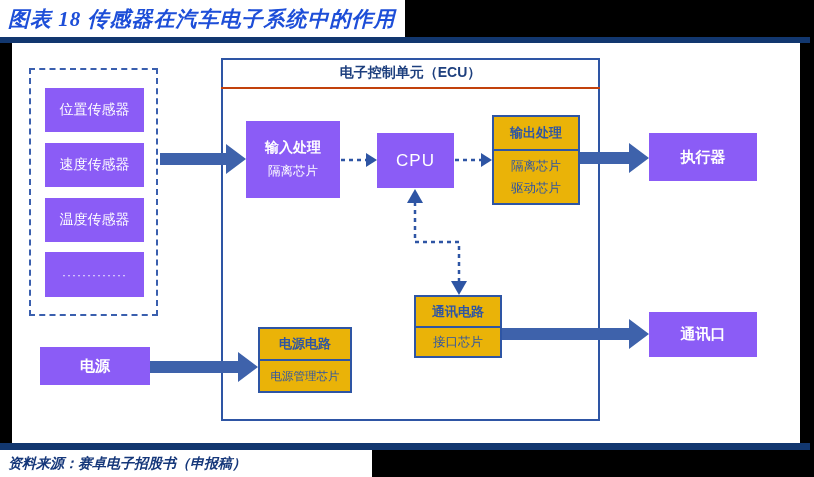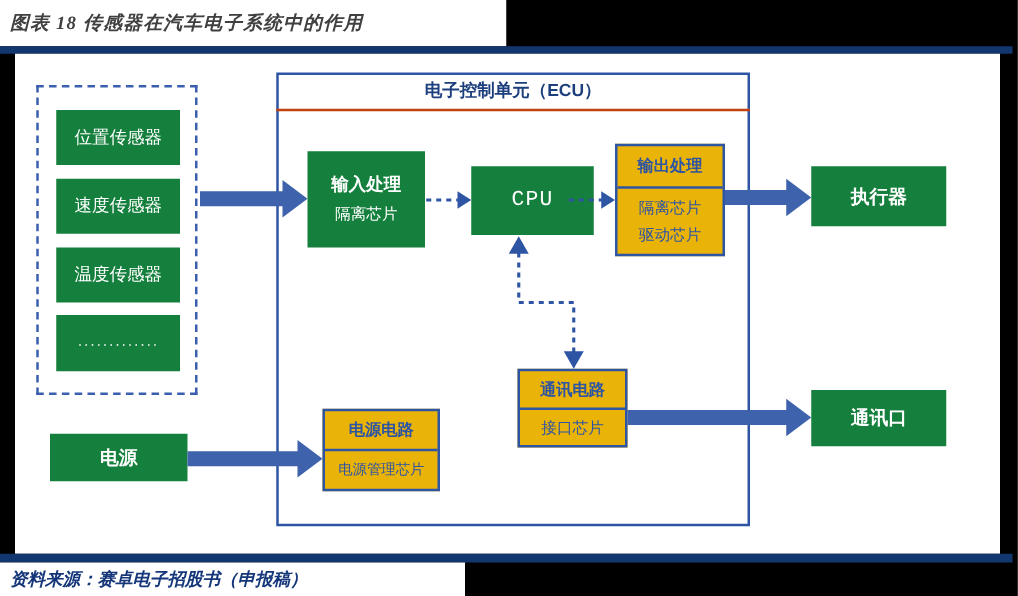--- a/index.html
+++ b/index.html
@@ -7,46 +7,46 @@
           font-family:"Liberation Sans",sans-serif;}
   .abs{position:absolute;box-sizing:border-box;}
 
   
   .title-strip{left:0;top:0;width:405px;height:37px;background:#fff;display:flex;align-items:center;}
   .rule-top{left:0;top:37px;width:810px;height:6px;background:#12376f;}
   .page{left:12px;top:43px;width:788px;height:400px;background:#fff;}
   .rule-bottom{left:0;top:443px;width:810px;height:7px;background:#12376f;}
   .source-strip{left:0;top:450px;width:372px;height:27px;background:#fff;display:flex;align-items:center;}
 
-  .fig-title{padding-left:8px;color:#404040;font-size:15px;font-weight:bold;font-style:italic;
+  .fig-title{padding-left:8px;color:#1d4ed8;font-size:21px;font-weight:bold;font-style:italic;
              font-family:"Liberation Serif",serif;white-space:nowrap;letter-spacing:1px;}
   .fig-source{padding-left:8px;color:#15377a;font-size:14px;font-weight:bold;font-style:italic;
               font-family:"Liberation Serif",serif;white-space:nowrap;}
 
   
-  .bluebox{background:#15803d;color:#fff;display:flex;align-items:center;justify-content:center;
+  .bluebox{background:#8b5cf6;color:#fff;display:flex;align-items:center;justify-content:center;
            text-align:right;}
   .whitebox{background:#eab308;border:2px solid #2e55a4;color:#2e55a4;display:flex;flex-direction:column;}
   .whitebox .hd{border-bottom:2px solid #2e55a4;display:flex;align-items:center;justify-content:center;
                 font-weight:bold;font-size:13px;flex:0 0 auto;}
   .whitebox .bd{flex:1;display:flex;flex-direction:column;align-items:center;justify-content:center;
                 font-size:12.5px;line-height:22px;}
 
   .dashed-group{left:29px;top:68px;width:129px;height:248px;border:2px dashed #3a5fae;background:#fff;}
   .sensor{left:45px;width:99px;height:44px;font-size:14px;font-weight:500;}
 
   .ecu{left:221px;top:58px;width:379px;height:363px;border:2px solid #2e55a4;background:transparent;}
   .ecu-header{left:221px;top:58px;width:379px;height:31px;border-bottom:2px solid #c2410c;
               display:flex;align-items:center;justify-content:center;color:#1d3f7e;
               font-size:14px;font-weight:bold;}
 
   .input-box{left:246px;top:121px;width:94px;height:77px;flex-direction:column;}
   .input-box .l1{font-size:14px;font-weight:bold;margin-bottom:6px;}
   .input-box .l2{font-size:12.5px;}
-  .cpu-box{left:377px;top:133px;width:98px;height:55px;font-size:17px;letter-spacing:1px;font-family:Liberation Mono, monospace;}
+  .cpu-box{left:377px;top:133px;width:77px;height:55px;font-size:17px;letter-spacing:1px;}
   .output-box{left:492px;top:115px;width:88px;height:90px;}
   .output-box .hd{height:32px;}
   .comm-box{left:414px;top:295px;width:88px;height:63px;}
   .comm-box .hd{height:29px;}
   .powerc-box{left:258px;top:327px;width:94px;height:66px;}
   .powerc-box .hd{height:30px;}
   .powerc-box .bd{font-size:11.5px;}
   .power-box{left:40px;top:347px;width:110px;height:38px;font-size:15px;font-weight:bold;}
   .actuator-box{left:649px;top:133px;width:108px;height:48px;font-size:15px;font-weight:bold;}
   .commport-box{left:649px;top:312px;width:108px;height:45px;font-size:15px;font-weight:bold;}

